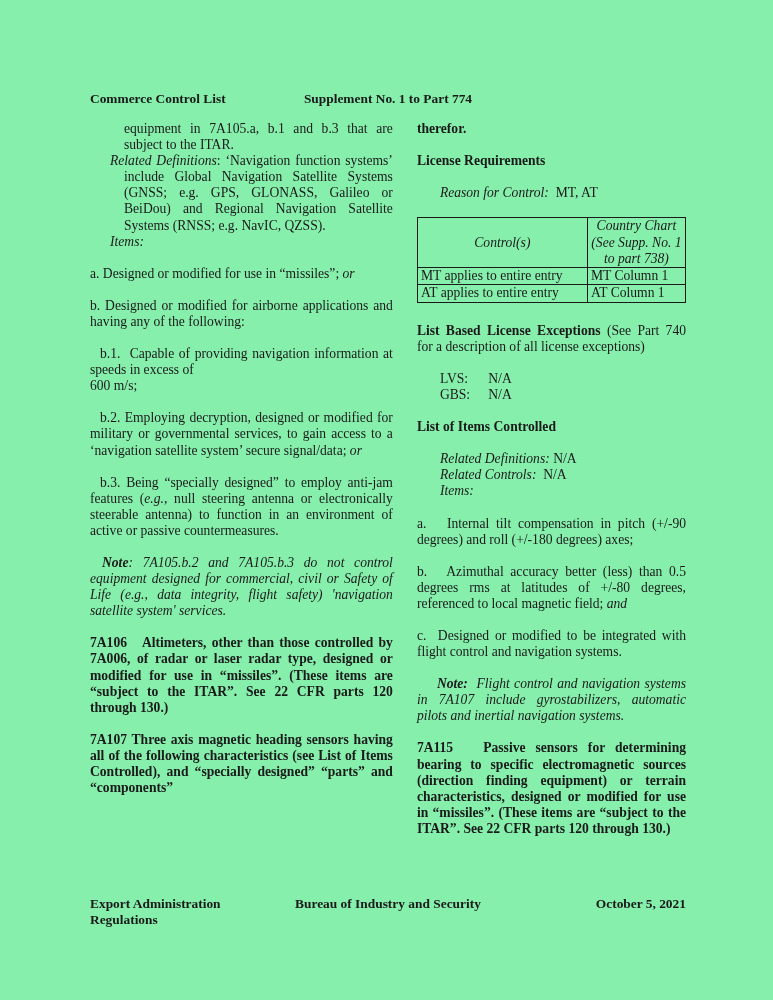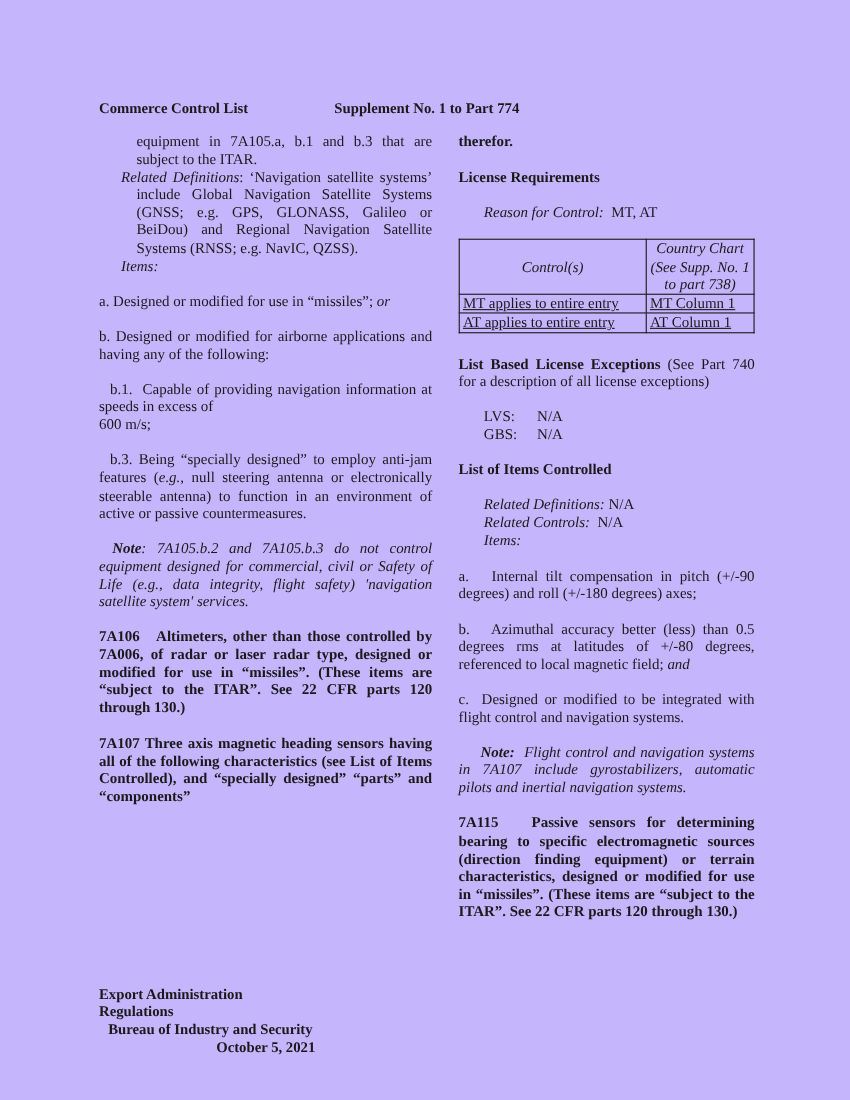--- a/index.html
+++ b/index.html
@@ -3,28 +3,28 @@
 <meta charset="utf-8">
 <style>
   html, body { margin: 0; padding: 0; }
   body {
     width: 773px; height: 1000px;
     background: #ffffff;
     font-family: "Liberation Serif", serif;
     color: #1a1a1a;
     -webkit-font-smoothing: antialiased;
   }
-  .page { position: relative; width: 773px; height: 1000px; overflow: hidden; background: #c4b5fd; }
+  .page { position: relative; width: 773px; height: 1000px; overflow: hidden; background: #86efac; }
 
   .running-header, .running-footer {
     position: absolute; left: 90px; width: 596px;
     display: flex; font-weight: bold; font-size: 13.4px; line-height: 16px;
   }
   .running-header { top: 91px; }
-  .running-footer { top: 896px; flex-direction: column; }
+  .running-footer { top: 896px; }
   .run-left   { width: 33%; text-align: left; }
   .run-center { width: 34%; text-align: center; }
   .run-right  { width: 33%; text-align: right; }
 
   .columns {
     position: absolute; top: 121px; left: 90px; width: 596px;
     display: flex; gap: 24px;
     font-size: 13.6px; line-height: 16.1px; text-align: justify;
   }
   .col-left  { width: 305px; }
@@ -50,42 +50,43 @@
   .lic-table {
     border-collapse: collapse; width: 100%;
     margin: 2px 0 20px 0; font-size: 13.6px; line-height: 16.3px;
   }
   .lic-table th, .lic-table td { border: 1px solid #1a1a1a; padding: 0 3px; }
   .lic-table th {
     font-weight: normal; font-style: italic;
     text-align: center; vertical-align: middle;
   }
   .lic-table .ctrl-col { width: 163px; }
-  .lic-table td { text-align: left; vertical-align: top; text-decoration: underline; }
+  .lic-table td { text-align: left; vertical-align: top; }
 </style>
 </head>
 <body>
 
 <div class="page">
 
   <div class="running-header">
     <span class="run-left">Commerce Control List</span>
     <span class="run-center">Supplement No. 1 to Part 774</span>
   </div>
 
   <div class="columns">
 
     <div class="col-left">
       <p class="indent34 tight"><span>equipment in 7A105.a, b.1 and b.3 that are subject to the ITAR.</span></p>
-      <p class="hang tight"><span class="seg-i">Related Definitions</span><span>:  ‘Navigation satellite systems’ include Global Navigation Satellite Systems (GNSS; e.g. GPS, GLONASS, Galileo or BeiDou) and Regional Navigation Satellite Systems (RNSS; e.g. NavIC, QZSS).</span></p>
+      <p class="hang tight"><span class="seg-i">Related Definitions</span><span>:  ‘Navigation function systems’ include Global Navigation Satellite Systems (GNSS; e.g. GPS, GLONASS, Galileo or BeiDou) and Regional Navigation Satellite Systems (RNSS; e.g. NavIC, QZSS).</span></p>
       <p class="indent20"><span class="seg-i">Items:</span></p>
       <p><span>a. Designed or modified for use in “missiles”; </span><span class="seg-i">or</span></p>
       <p><span>b. Designed or modified for airborne applications and having any of the following:</span></p>
       <p class="fl10 prewrap"><span>b.1.  Capable of providing navigation information at speeds in excess of
 600 m/s;</span></p>
+      <p class="fl10"><span>b.2.  Employing decryption, designed or modified for military or governmental services, to gain access to a ‘navigation satellite system’ secure signal/data; </span><span class="seg-i">or</span></p>
       <p class="fl10"><span>b.3.  Being “specially designed” to employ anti-jam features (</span><span class="seg-i">e.g.</span><span>, null steering antenna or electronically steerable antenna) to function in an environment of active or passive countermeasures.</span></p>
       <p class="fl12"><span class="seg-b seg-i">Note</span><span class="seg-i">: 7A105.b.2 and 7A105.b.3 do not control equipment designed for commercial, civil or Safety of Life (e.g., data integrity, flight safety) 'navigation satellite system' services.</span></p>
       <p class="sp2"><span class="seg-b">7A106&nbsp;&nbsp; Altimeters, other than those controlled by 7A006, of radar or laser radar type, designed or modified for use in “missiles”. (These items are “subject to the ITAR”. See 22 CFR parts 120 through 130.)</span></p>
       <p class="sp2"><span class="seg-b">7A107 Three axis magnetic heading sensors having all of the following characteristics (see List of Items Controlled), and “specially designed” “parts” and “components”</span></p>
     </div>
 
     <div class="col-right">
       <p><span class="seg-b">therefor.</span></p>
       <p><span class="seg-b">License Requirements</span></p>
       <p class="sub"><span class="seg-i">Reason for Control:</span><span>&nbsp;&nbsp;MT, AT</span></p>

